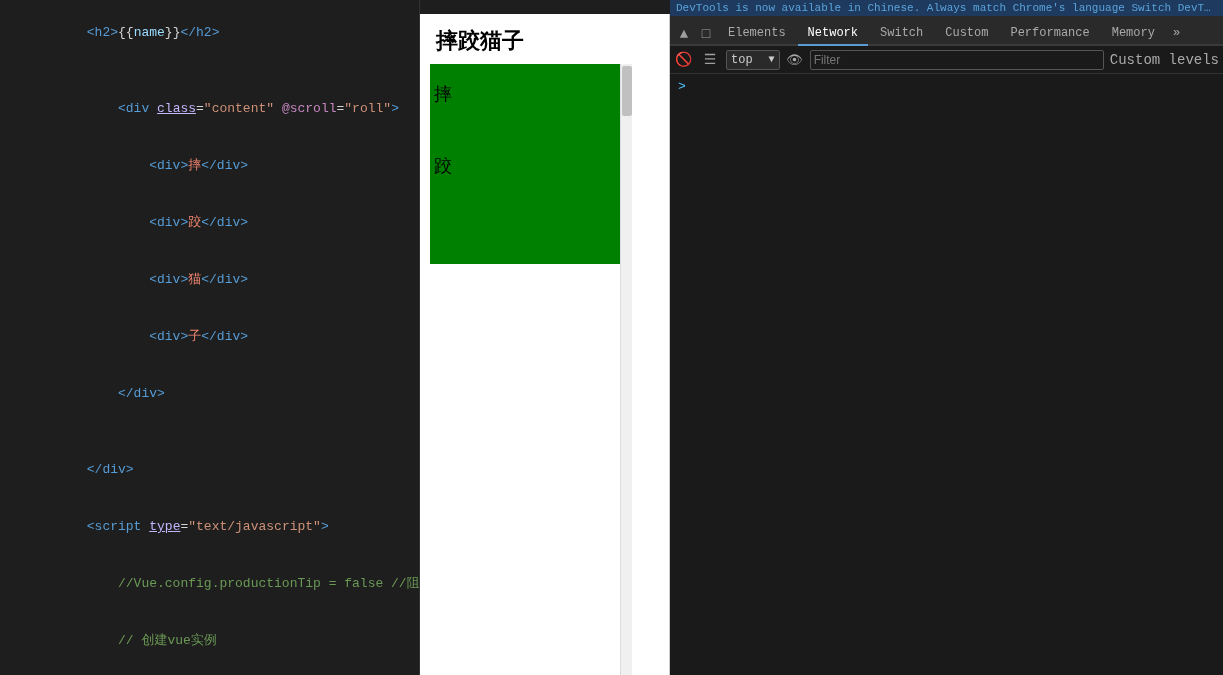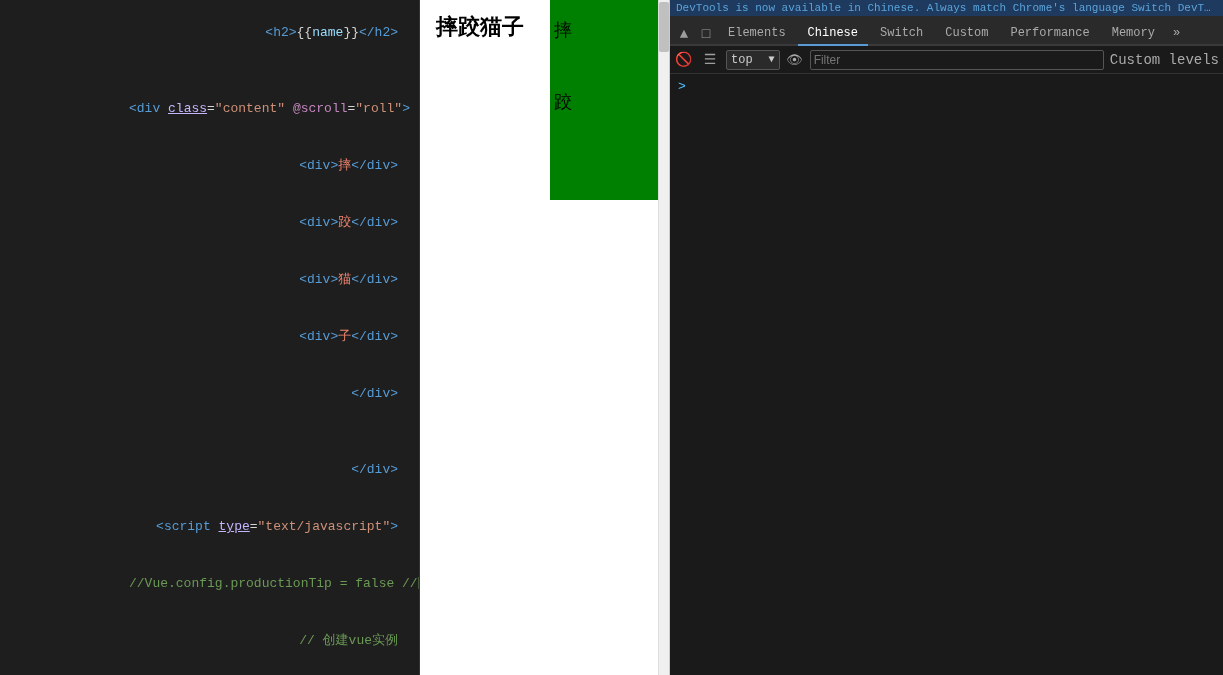--- a/index.html
+++ b/index.html
@@ -13,23 +13,22 @@
       overflow: hidden;
     }
 
     
     .editor-panel {
       width: 420px;
       min-width: 420px;
       background: #1e1e1e;
       color: #d4d4d4;
       overflow-y: auto;
-      padding: 4px 17px;
+      padding: 4px 6px;
       border-right: 1px solid #333;
-      text-align: right;
     }
 
     .code-line {
       display: flex;
       align-items: flex-start;
       min-height: 19px;
       padding: 0 4px;
       white-space: pre;
     }
 
@@ -55,22 +54,24 @@
     .lblue { color: #9cdcfe; }
     .plain { color: #d4d4d4; }
     .chinese-red { color: #f48771; }
 
     
     .preview-panel {
       width: 250px;
       min-width: 250px;
       background: #ffffff;
       display: flex;
+      flex-direction: column;
       overflow: hidden;
       border-right: 1px solid #ccc;
+      margin-top: 14px;
     }
 
     .preview-title {
       font-size: 22px;
       font-weight: bold;
       color: #000;
       font-family: '微软雅黑', 'Microsoft YaHei', sans-serif;
       padding: 12px 16px 8px 16px;
     }
 
@@ -391,21 +392,21 @@
     <span>DevTools is now available in Chinese.  Always match Chrome's language  Switch DevTools to Chine</span>
   </div>
 
   <div class="devtools-tabs">
     <div class="devtools-icon-btn">▲</div>
     <div class="devtools-icon-btn">□</div>
     <div class="devtools-tab">
       <span>Elements</span>
     </div>
     <div class="devtools-tab active">
-      <span>Chinese</span>
+      <span>Network</span>
     </div>
     <div class="devtools-tab">
       <span>Switch</span>
     </div>
     <div class="devtools-tab">
       <span>Custom</span>
     </div>
     <div class="devtools-tab">
       <span>Performance</span>
     </div>

